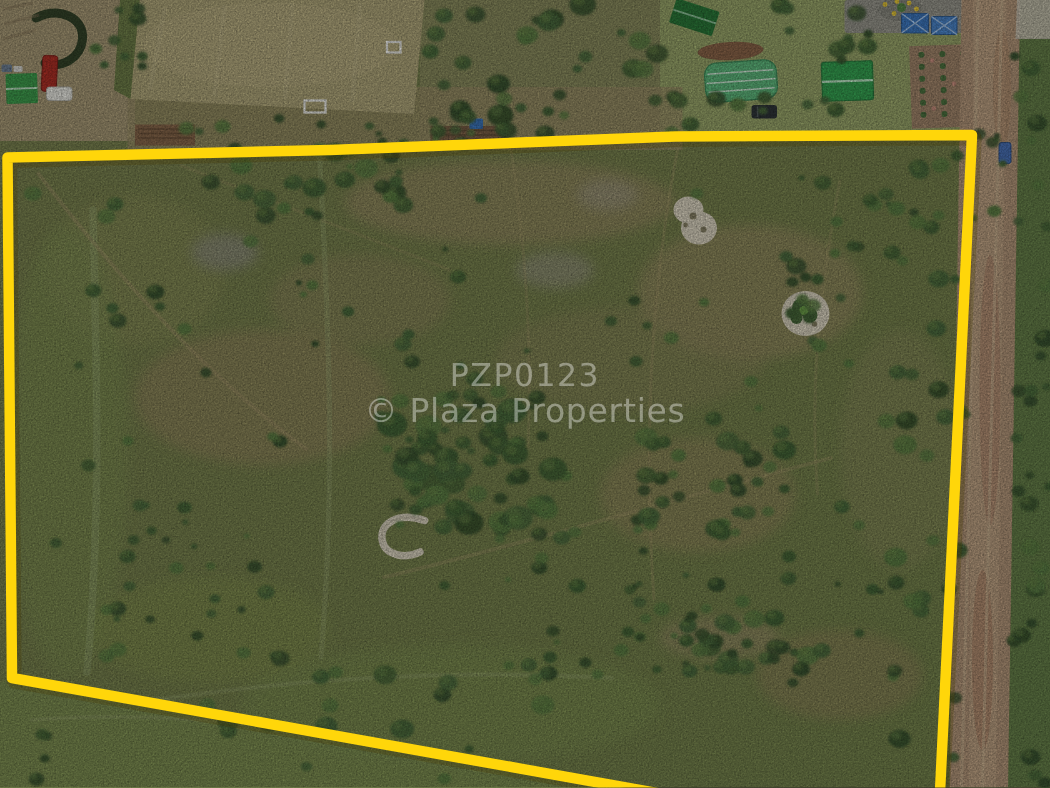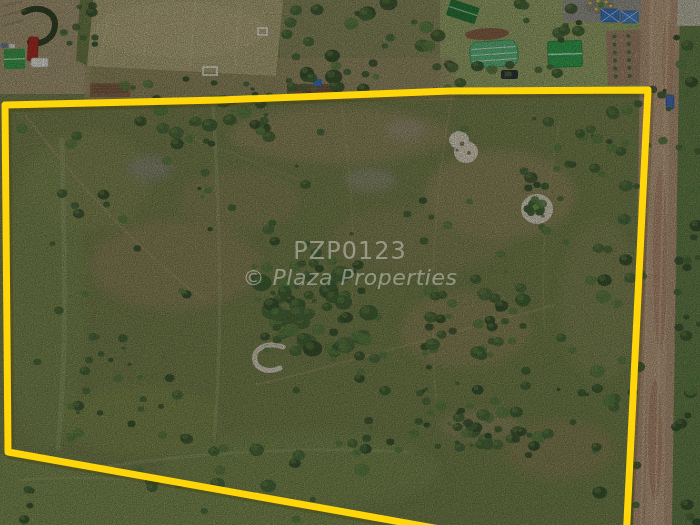--- a/index.html
+++ b/index.html
@@ -19,22 +19,22 @@
   .f-road{fill:var(--road_dirt);}
   .f-road-light{fill:var(--road_light);}
   .f-white-vehicle{fill:var(--vehicle_white);}
   .f-blue-vehicle{fill:var(--vehicle_blue);}
   .f-sand{fill:var(--sand_white);}
   .s-trail{stroke:var(--trail_light);fill:none;stroke-linecap:round;}
   .s-sand{stroke:var(--sand_white);fill:none;stroke-linecap:round;}
   .watermark{position:absolute;left:0;top:239px;width:100%;text-align:center;
     color:var(--wm_color);opacity:var(--wm_opacity);pointer-events:none;
     text-shadow:0 1px 2px rgba(70,70,70,.35);}
-  .wm-code{font-size:24px;letter-spacing:1px;line-height:1.05;}
-  .wm-copy{font-size:22px;letter-spacing:.5px;line-height:1.05;margin-top:2px;font-style:italic;}
+  .wm-code{font-size:21px;letter-spacing:1px;line-height:1.05;}
+  .wm-copy{font-size:22px;letter-spacing:.5px;line-height:1.05;margin-top:2px;}
 </style>
 </head>
 <body>
 
 <div class="stage">
 <svg width="700" height="525" viewBox="0 0 700 525">
   <defs>
     <linearGradient id="gBase" x1="0" y1="0" x2="1" y2="1">
       <stop offset="0" stop-color="#7d8552"></stop>
       <stop offset="0.55" stop-color="#79844f"></stop>

